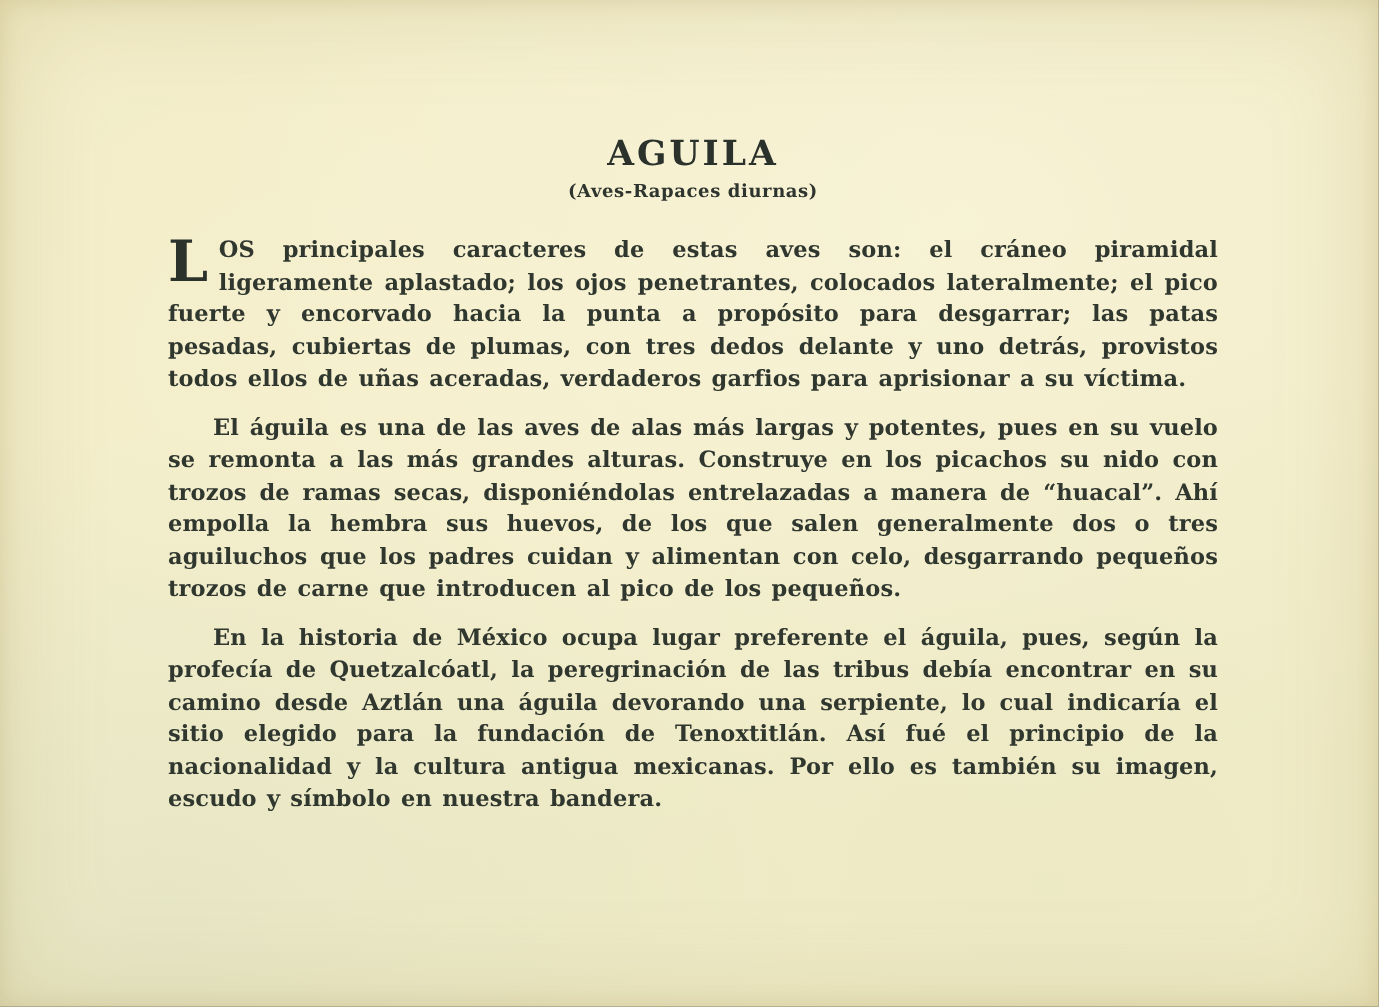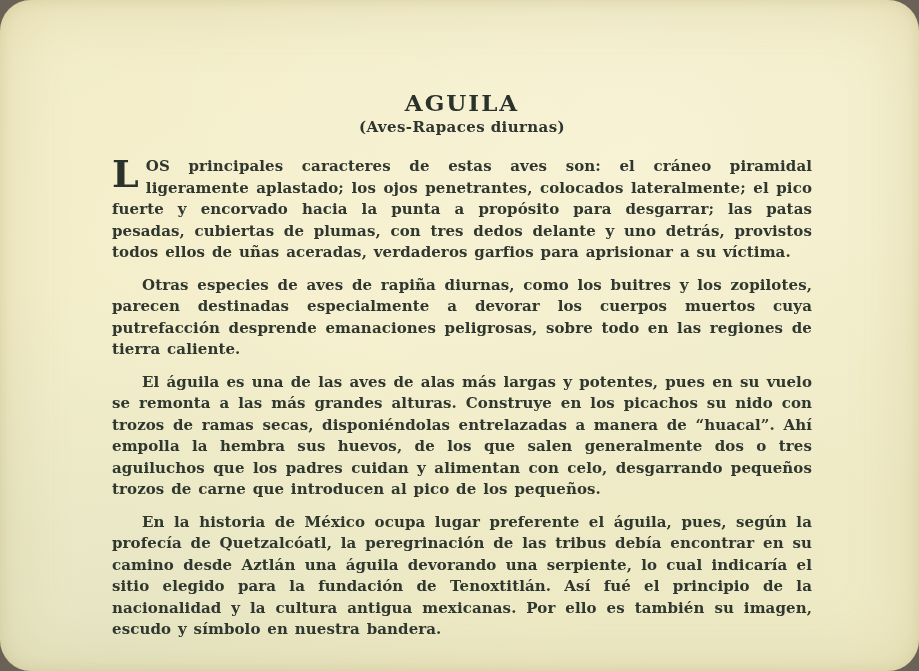--- a/index.html
+++ b/index.html
@@ -19,41 +19,40 @@
       radial-gradient(ellipse at 12% 92%, rgba(185, 205, 185, 0.20), transparent 38%),
       radial-gradient(ellipse at 76% 88%, rgba(220, 225, 190, 0.25), transparent 45%),
       radial-gradient(ellipse at 70% 22%, rgba(255, 252, 235, 0.35), transparent 55%),
       radial-gradient(ellipse at 30% 35%, rgba(255, 250, 225, 0.25), transparent 60%),
       #f2ecc7;
     box-shadow:
       inset 0 0 70px rgba(160, 140, 75, 0.22),
       inset 0 0 14px rgba(150, 128, 60, 0.18);
     font-family: "DejaVu Serif", "Liberation Serif", serif;
     color: #2e342e;
-    border-radius: 31px;
   }
   .content {
     position: absolute;
     left: 112px;
     top: 90px;
     width: 700px;
   }
   .heading-block {
     text-align: center;
     margin-bottom: 18px;
   }
   .title {
     font-size: 23px;
     line-height: 26px;
     font-weight: bold;
     letter-spacing: 2px;
     color: #2b322b;
   }
   .subtitle {
-    font-size: 15px;
+    font-size: 12px;
     line-height: 22px;
     font-weight: bold;
     letter-spacing: 0.4px;
     color: #2e342e;
   }
   .body-text p {
     margin: 0 0 11px 0;
     font-size: 15px;
     line-height: 21.5px;
     font-weight: bold;
@@ -82,19 +81,18 @@
 
     <div class="heading-block">
       <div class="title">AGUILA</div>
       <div class="subtitle">(Aves-Rapaces diurnas)</div>
     </div>
 
     <div class="body-text">
       <p>
         <span class="dropcap">L</span><span>OS principales caracteres de estas aves son: el cráneo piramidal ligeramente aplastado; los ojos penetrantes, colocados lateralmente; el pico fuerte y encorvado hacia la punta a propósito para desgarrar; las patas pesadas, cubiertas de plumas, con tres dedos delante y uno detrás, provistos todos ellos de uñas aceradas, verdaderos garfios para aprisionar a su víctima.</span>
       </p>
-      <p class="indent">Otras especies de aves de rapiña diurnas, como los buitres y los zopilotes, parecen destinadas especialmente a devorar los cuerpos muertos cuya putrefacción desprende emanaciones peligrosas, sobre todo en las regiones de tierra caliente.</p>
       <p class="indent">El águila es una de las aves de alas más largas y potentes, pues en su vuelo se remonta a las más grandes alturas. Construye en los picachos su nido con trozos de ramas secas, disponiéndolas entrelazadas a manera de “huacal”. Ahí empolla la hembra sus huevos, de los que salen generalmente dos o tres aguiluchos que los padres cuidan y alimentan con celo, desgarrando pequeños trozos de carne que introducen al pico de los pequeños.</p>
       <p class="indent">En la historia de México ocupa lugar preferente el águila, pues, según la profecía de Quetzalcóatl, la peregrinación de las tribus debía encontrar en su camino desde Aztlán una águila devorando una serpiente, lo cual indicaría el sitio elegido para la fundación de Tenoxtitlán. Así fué el principio de la nacionalidad y la cultura antigua mexicanas. Por ello es también su imagen, escudo y símbolo en nuestra bandera.</p>
     </div>
 
   </div>
 </div>
 
 </body></html>

